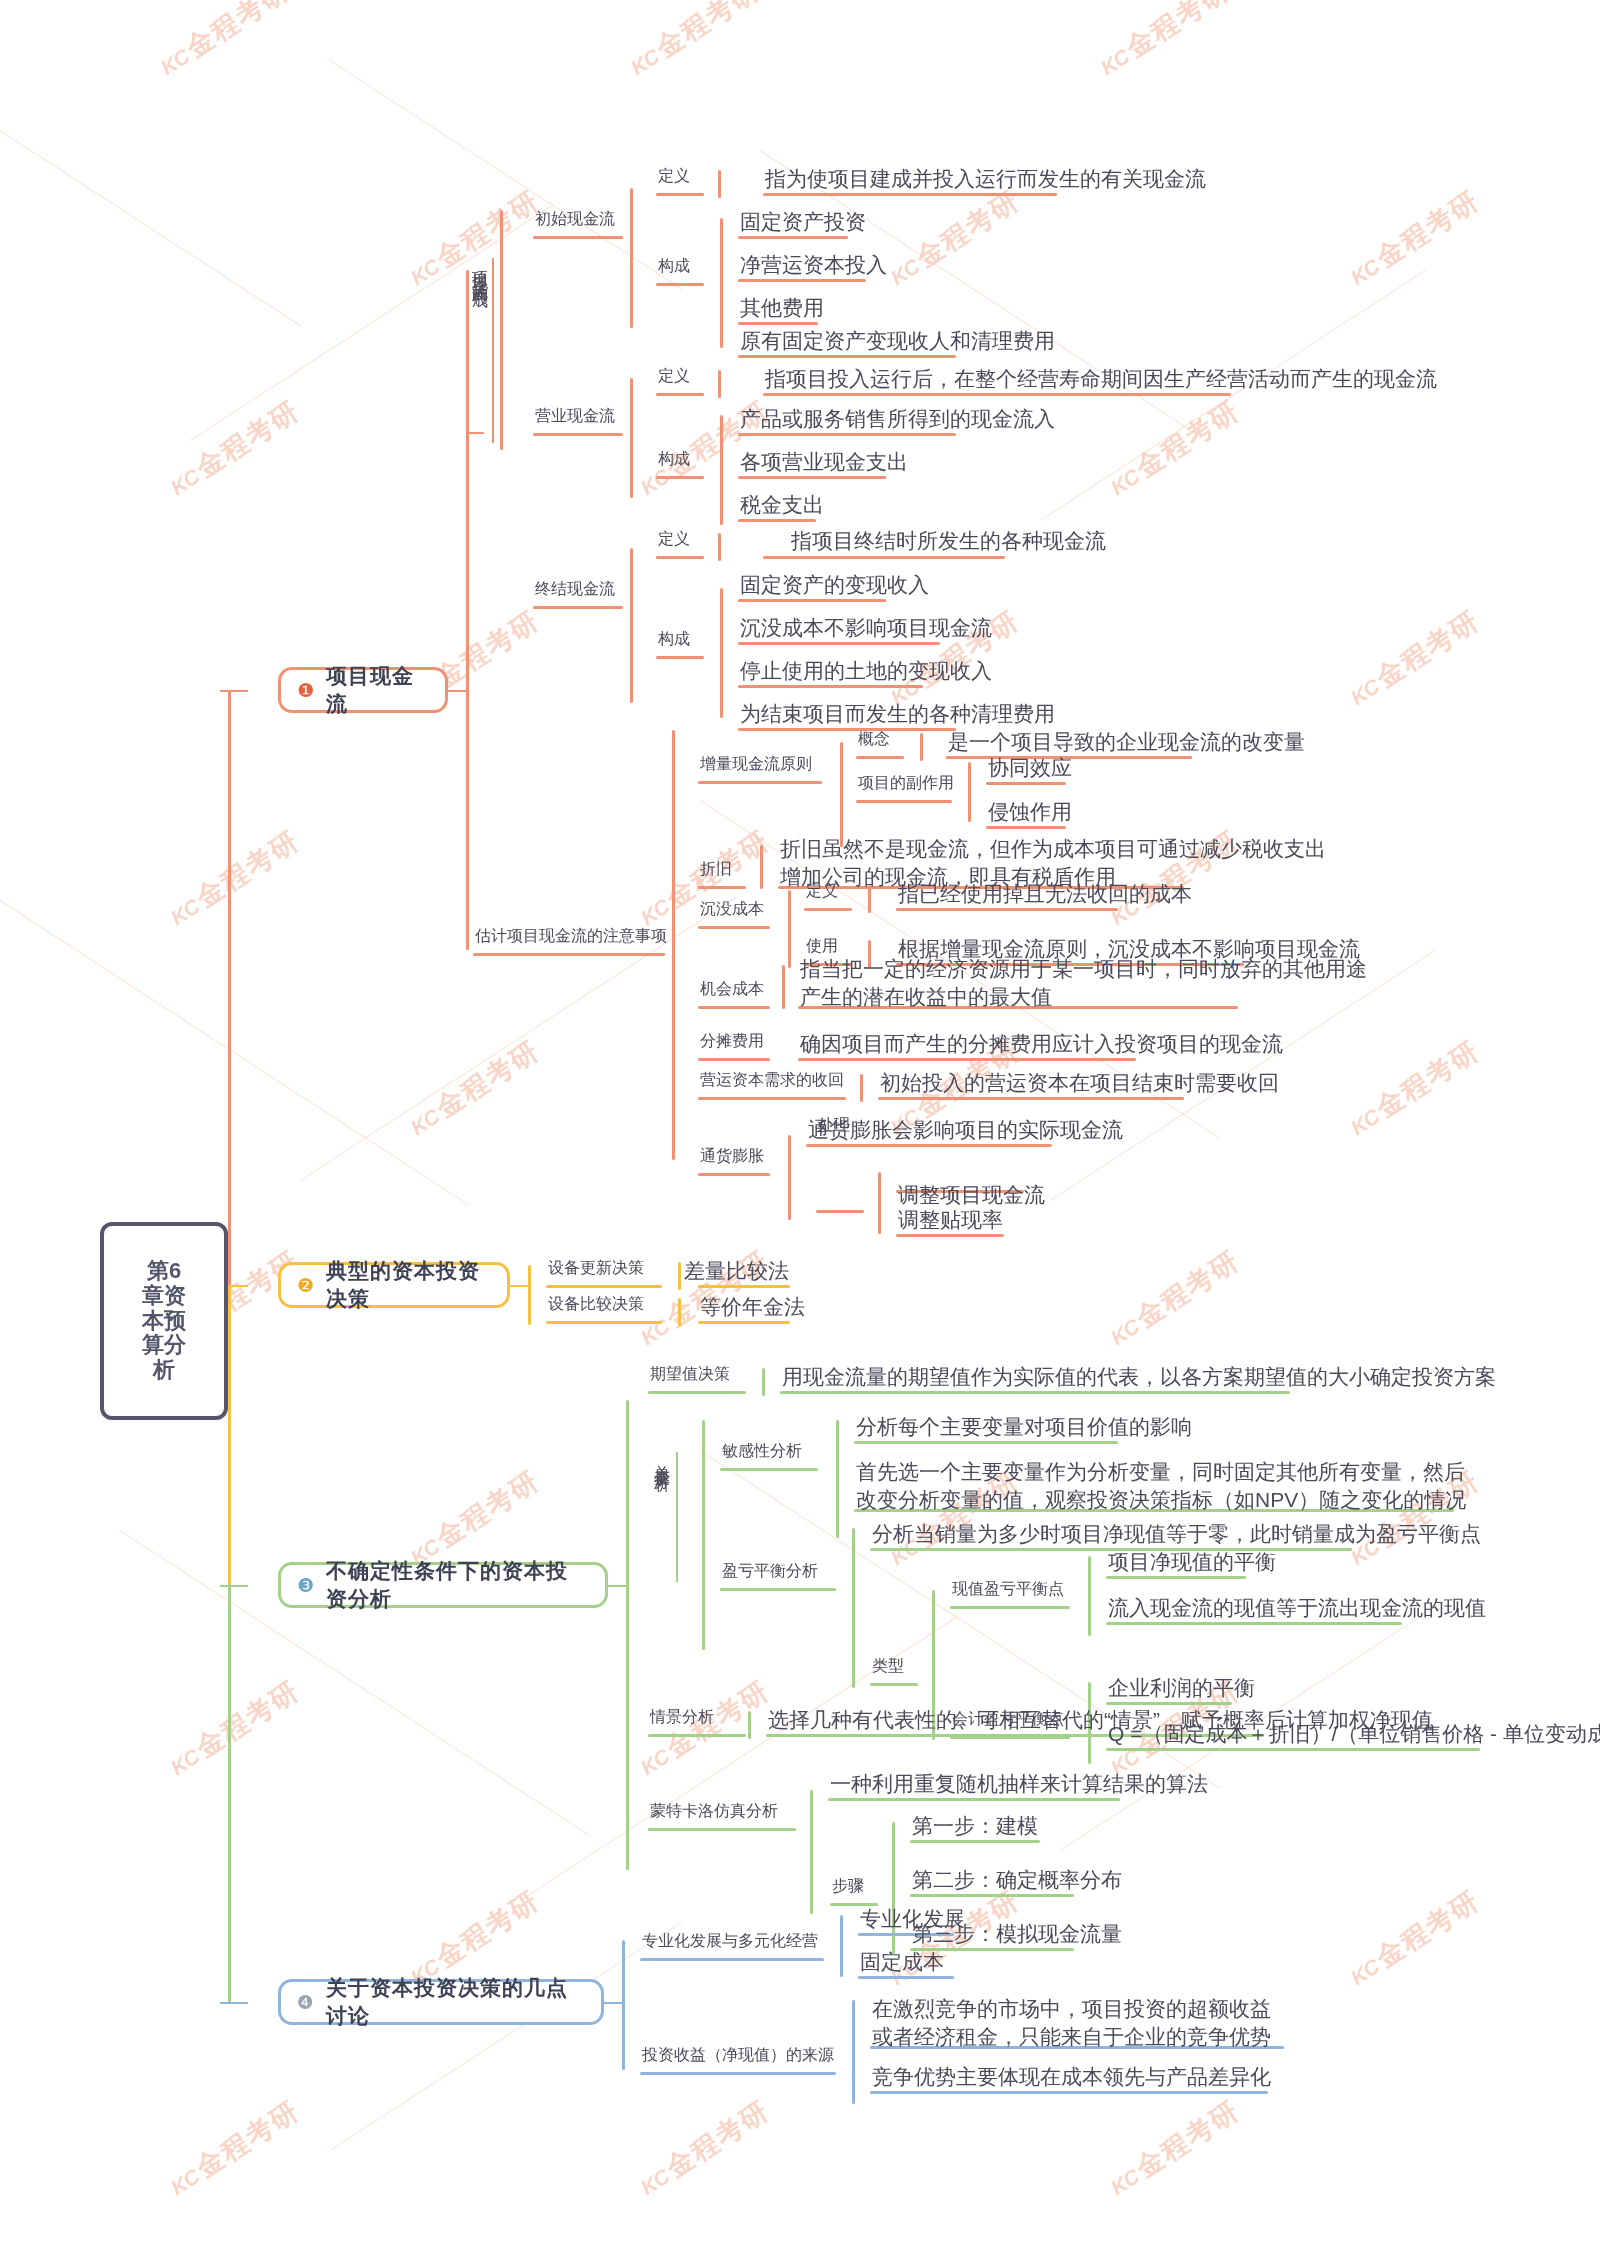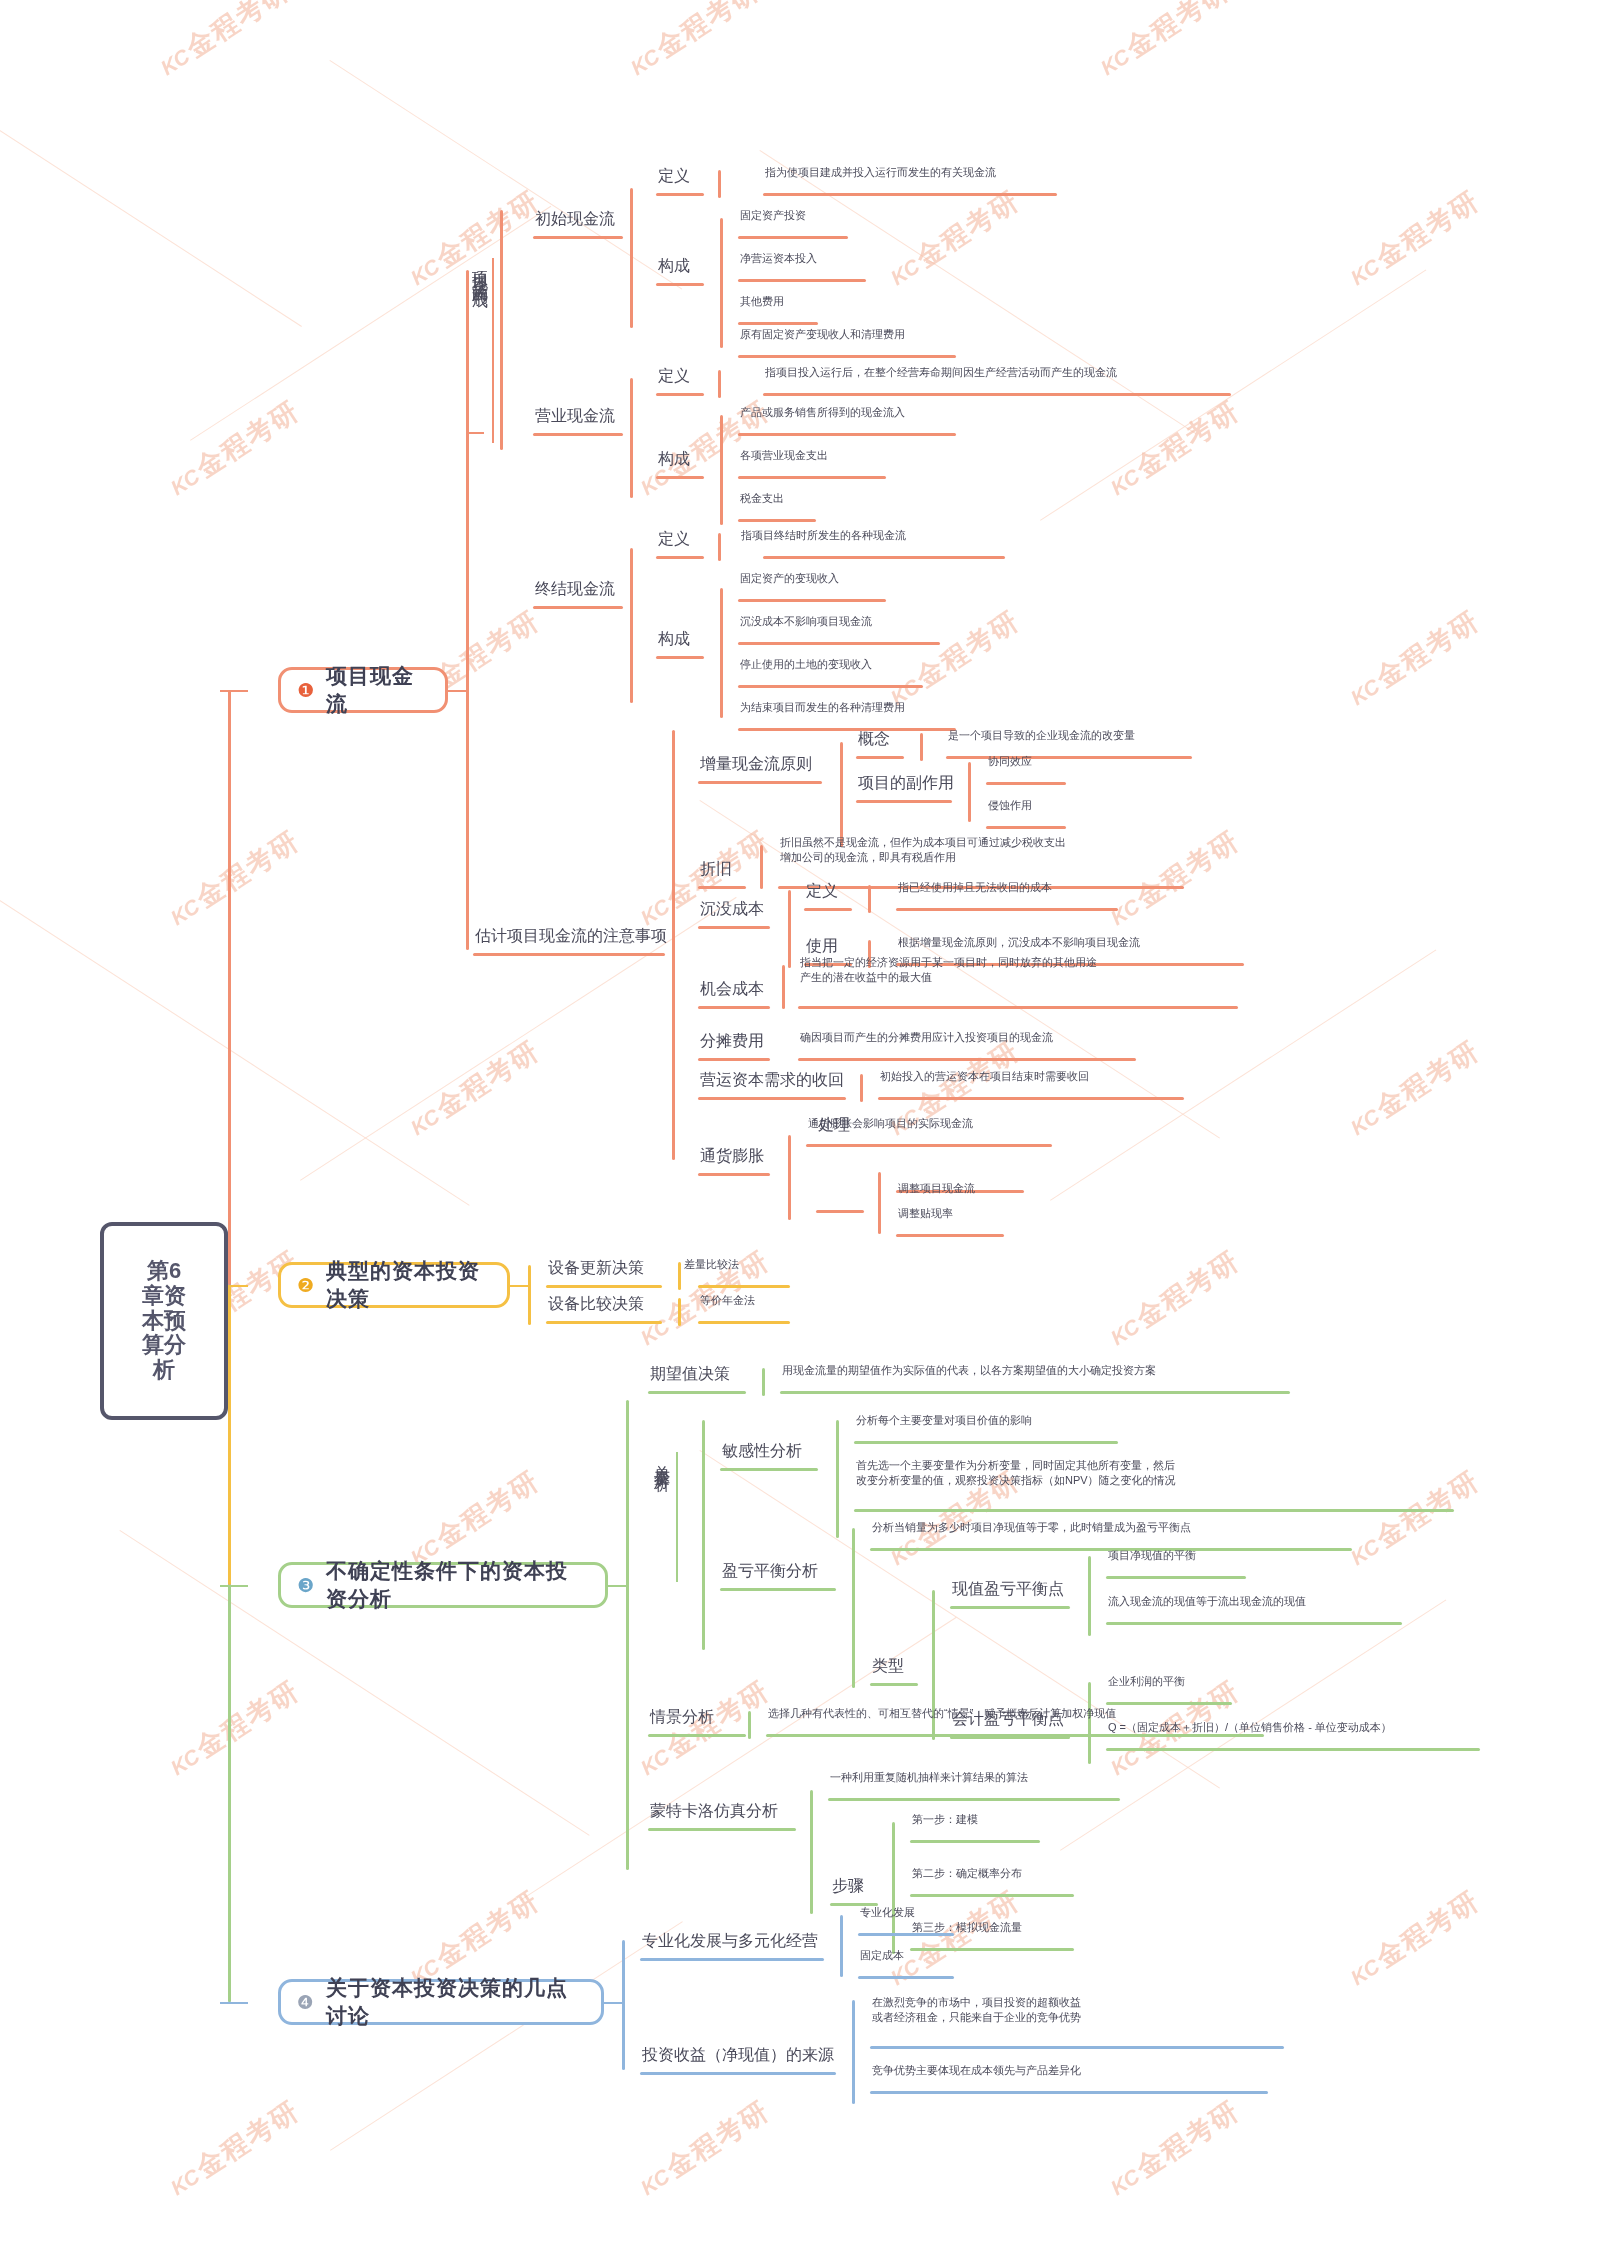--- a/index.html
+++ b/index.html
@@ -29,21 +29,21 @@
   .branch{position:absolute;border-radius:14px;background:#fff;z-index:6;
     display:flex;align-items:center;padding:0 16px;height:46px;box-sizing:border-box;}
   .branch .num{font-size:19px;margin-right:12px;line-height:1;}
   .branch .btxt{font-size:21px;font-weight:bold;color:#3f4154;letter-spacing:1px;}
 
   .c1{border:3px solid #f19073;} .c1 .num{color:#e8613c;}
   .c2{border:3px solid #f5c044;} .c2 .num{color:#efab21;}
   .c3{border:3px solid #a5d08a;} .c3 .num{color:#6aa5c9;}
   .c4{border:3px solid #8fb5dd;} .c4 .num{color:#9aa4b5;}
 
-  .t1{font-size:11px;} .t2{font-size:16px;}
+  .t1{font-size:21px;} .t2{font-size:16px;}
   .vert{writing-mode:vertical-rl;text-orientation:upright;letter-spacing:3px;}
 </style>
 </head>
 <body>
 
 <div class="wm-layer">
   <div class="wmline" style="left:0px;top:130px;width:360px;transform:rotate(33deg);"></div>
   <div class="wmline" style="left:190px;top:440px;width:430px;transform:rotate(-33deg);"></div>
   <div class="wmline" style="left:0px;top:900px;width:560px;transform:rotate(33deg);"></div>
   <div class="wmline" style="left:300px;top:1180px;width:520px;transform:rotate(-33deg);"></div>
@@ -162,21 +162,21 @@
 <div class="ul" style="left:738px;top:476px;width:148px;background:#f19073;"></div>
 <div class="lbl t1" style="left:740px;top:491px;">税金支出</div>
 <div class="ul" style="left:738px;top:519px;width:78px;background:#f19073;"></div>
 
 <div class="lbl t2" style="left:535px;top:578px;">终结现金流</div>
 <div class="ul" style="left:533px;top:606px;width:90px;background:#f19073;"></div>
 <div class="vl" style="left:630px;top:548px;height:155px;background:#f19073;"></div>
 
 <div class="lbl t2" style="left:658px;top:528px;">定义</div>
 <div class="ul" style="left:656px;top:556px;width:48px;background:#f19073;"></div>
-<div class="lbl t1" style="left:741px;top:528px;">指项目终结时所发生的各种现金流</div>
+<div class="lbl t1" style="left:791px;top:528px;font-family:Liberation Serif, serif;">指项目终结时所发生的各种现金流</div>
 <div class="ul" style="left:763px;top:556px;width:242px;background:#f19073;"></div>
 <div class="vl" style="left:718px;top:533px;height:28px;background:#f19073;"></div>
 
 <div class="lbl t2" style="left:658px;top:628px;">构成</div>
 <div class="ul" style="left:656px;top:656px;width:48px;background:#f19073;"></div>
 <div class="vl" style="left:720px;top:588px;height:130px;background:#f19073;"></div>
 
 <div class="lbl t1" style="left:740px;top:571px;">固定资产的变现收入</div>
 <div class="ul" style="left:738px;top:599px;width:148px;background:#f19073;"></div>
 <div class="lbl t1" style="left:740px;top:614px;">沉没成本不影响项目现金流</div>

